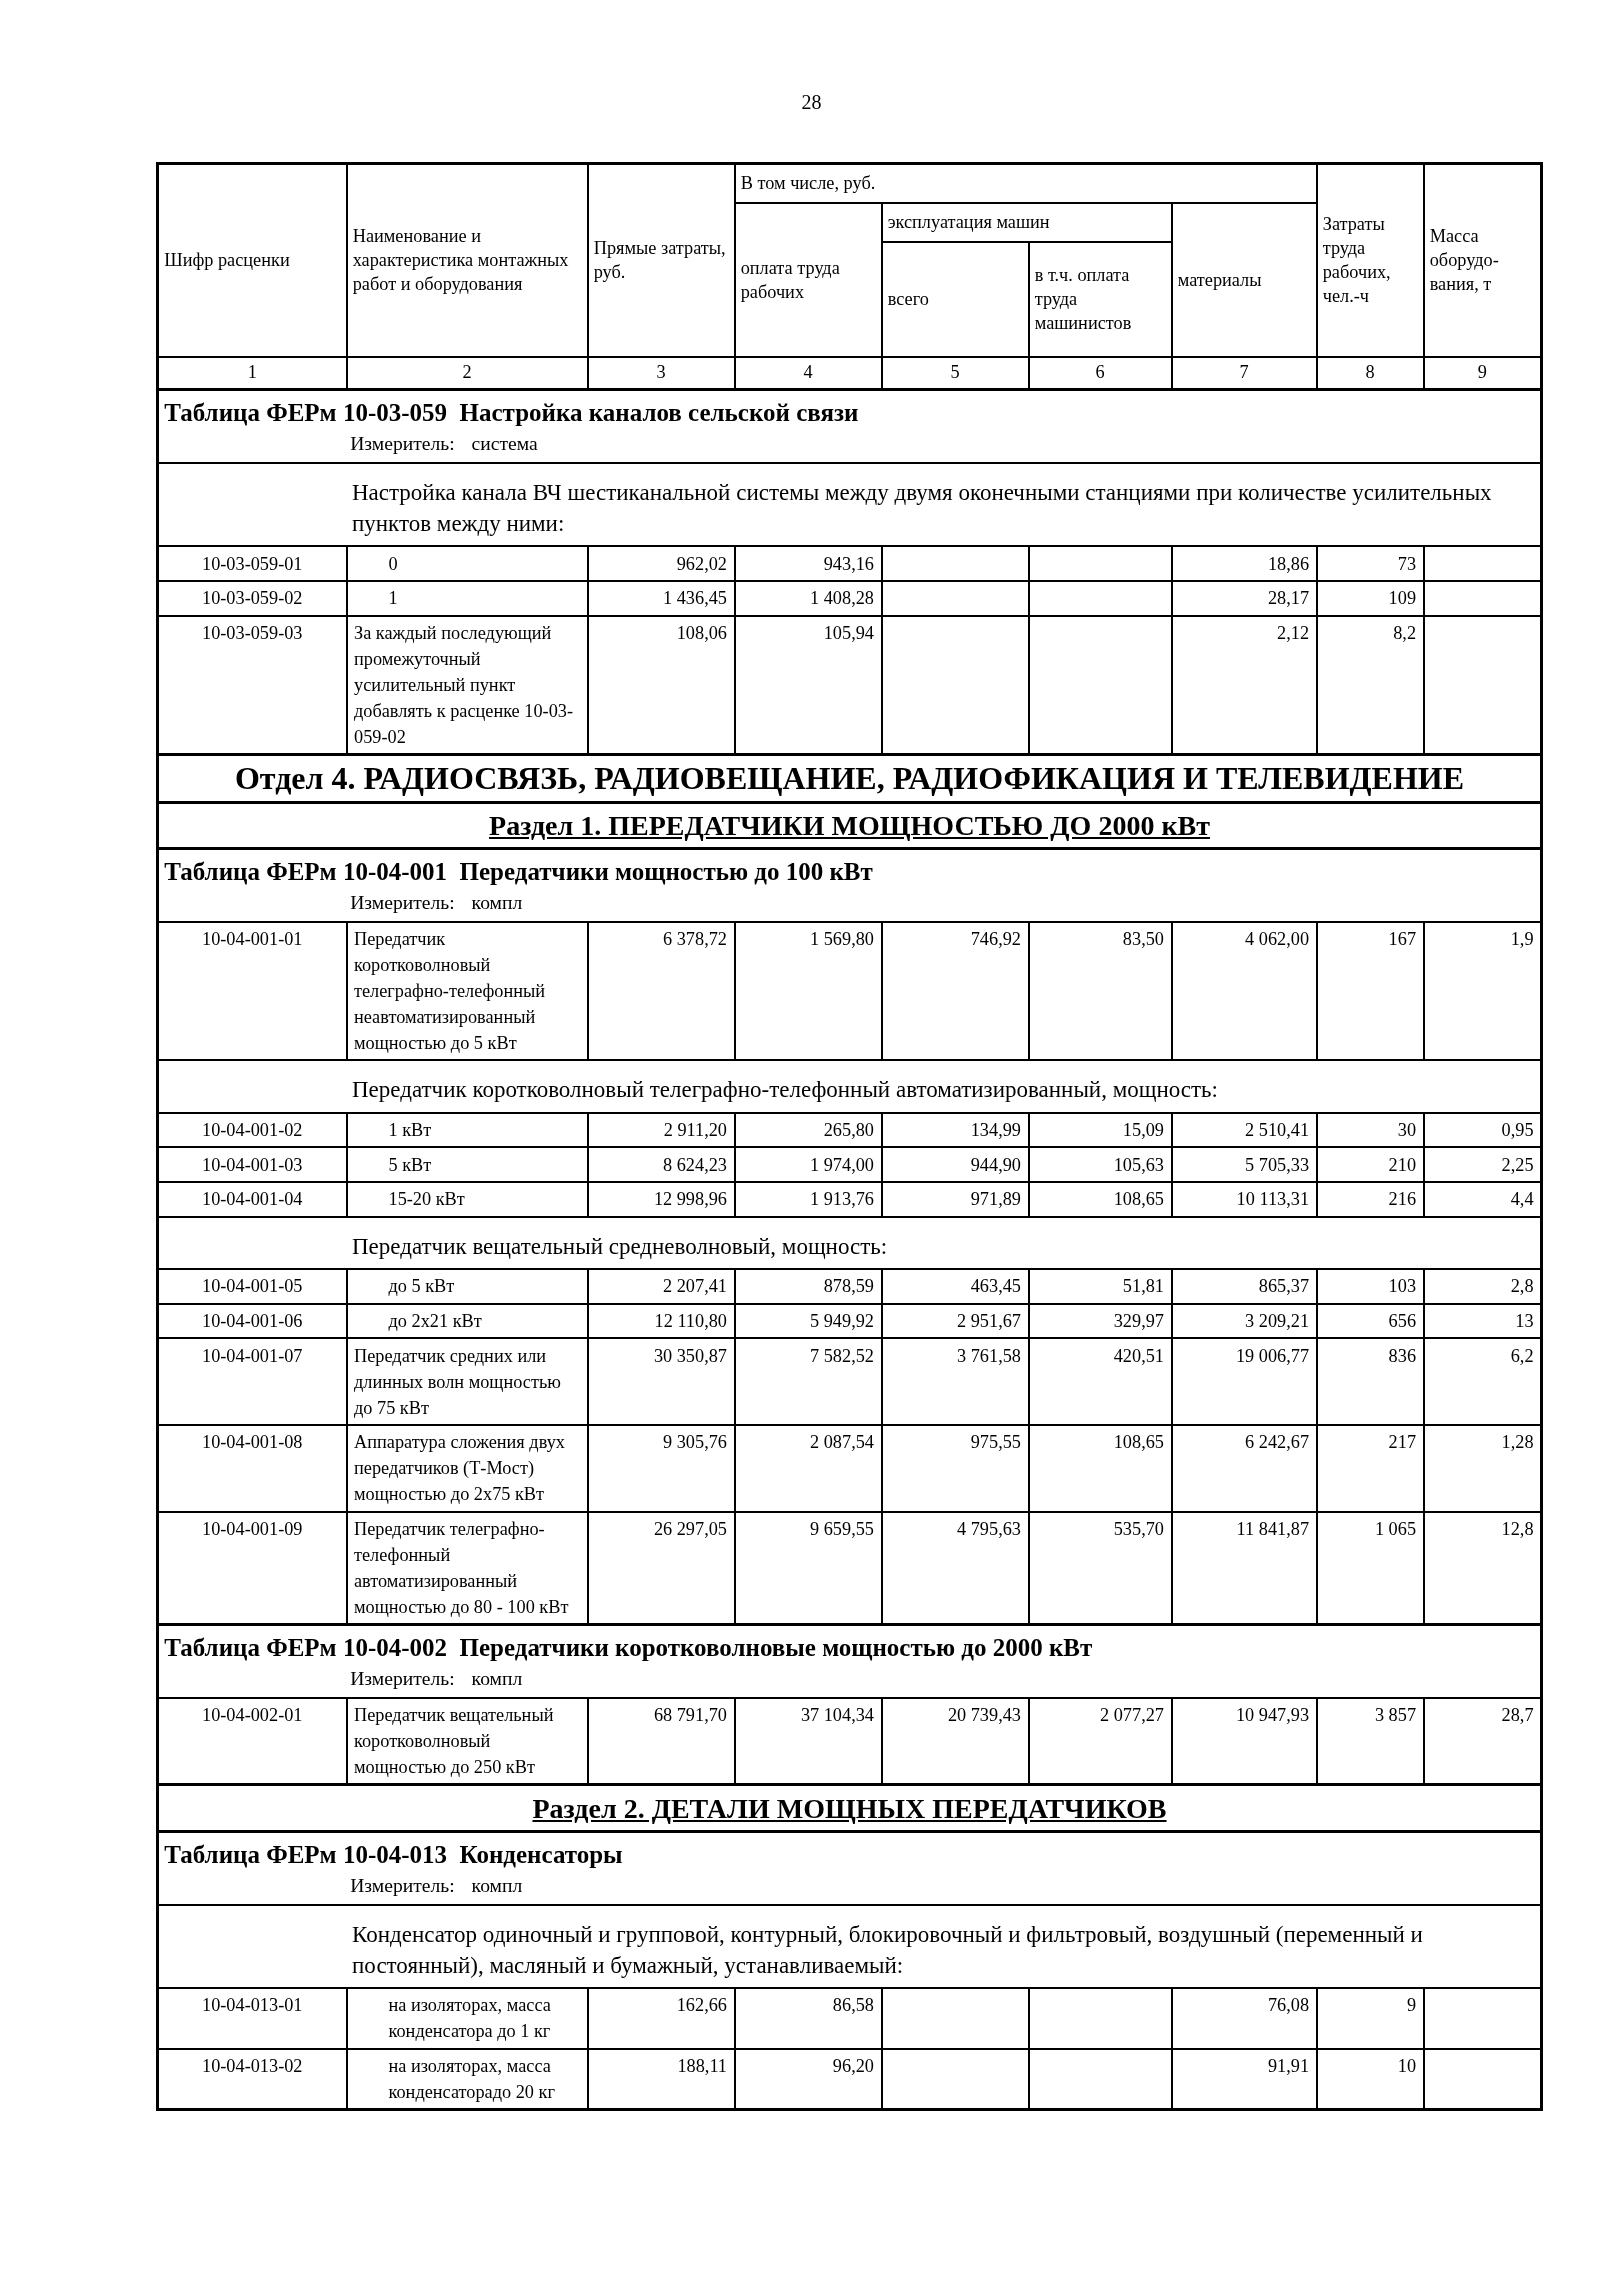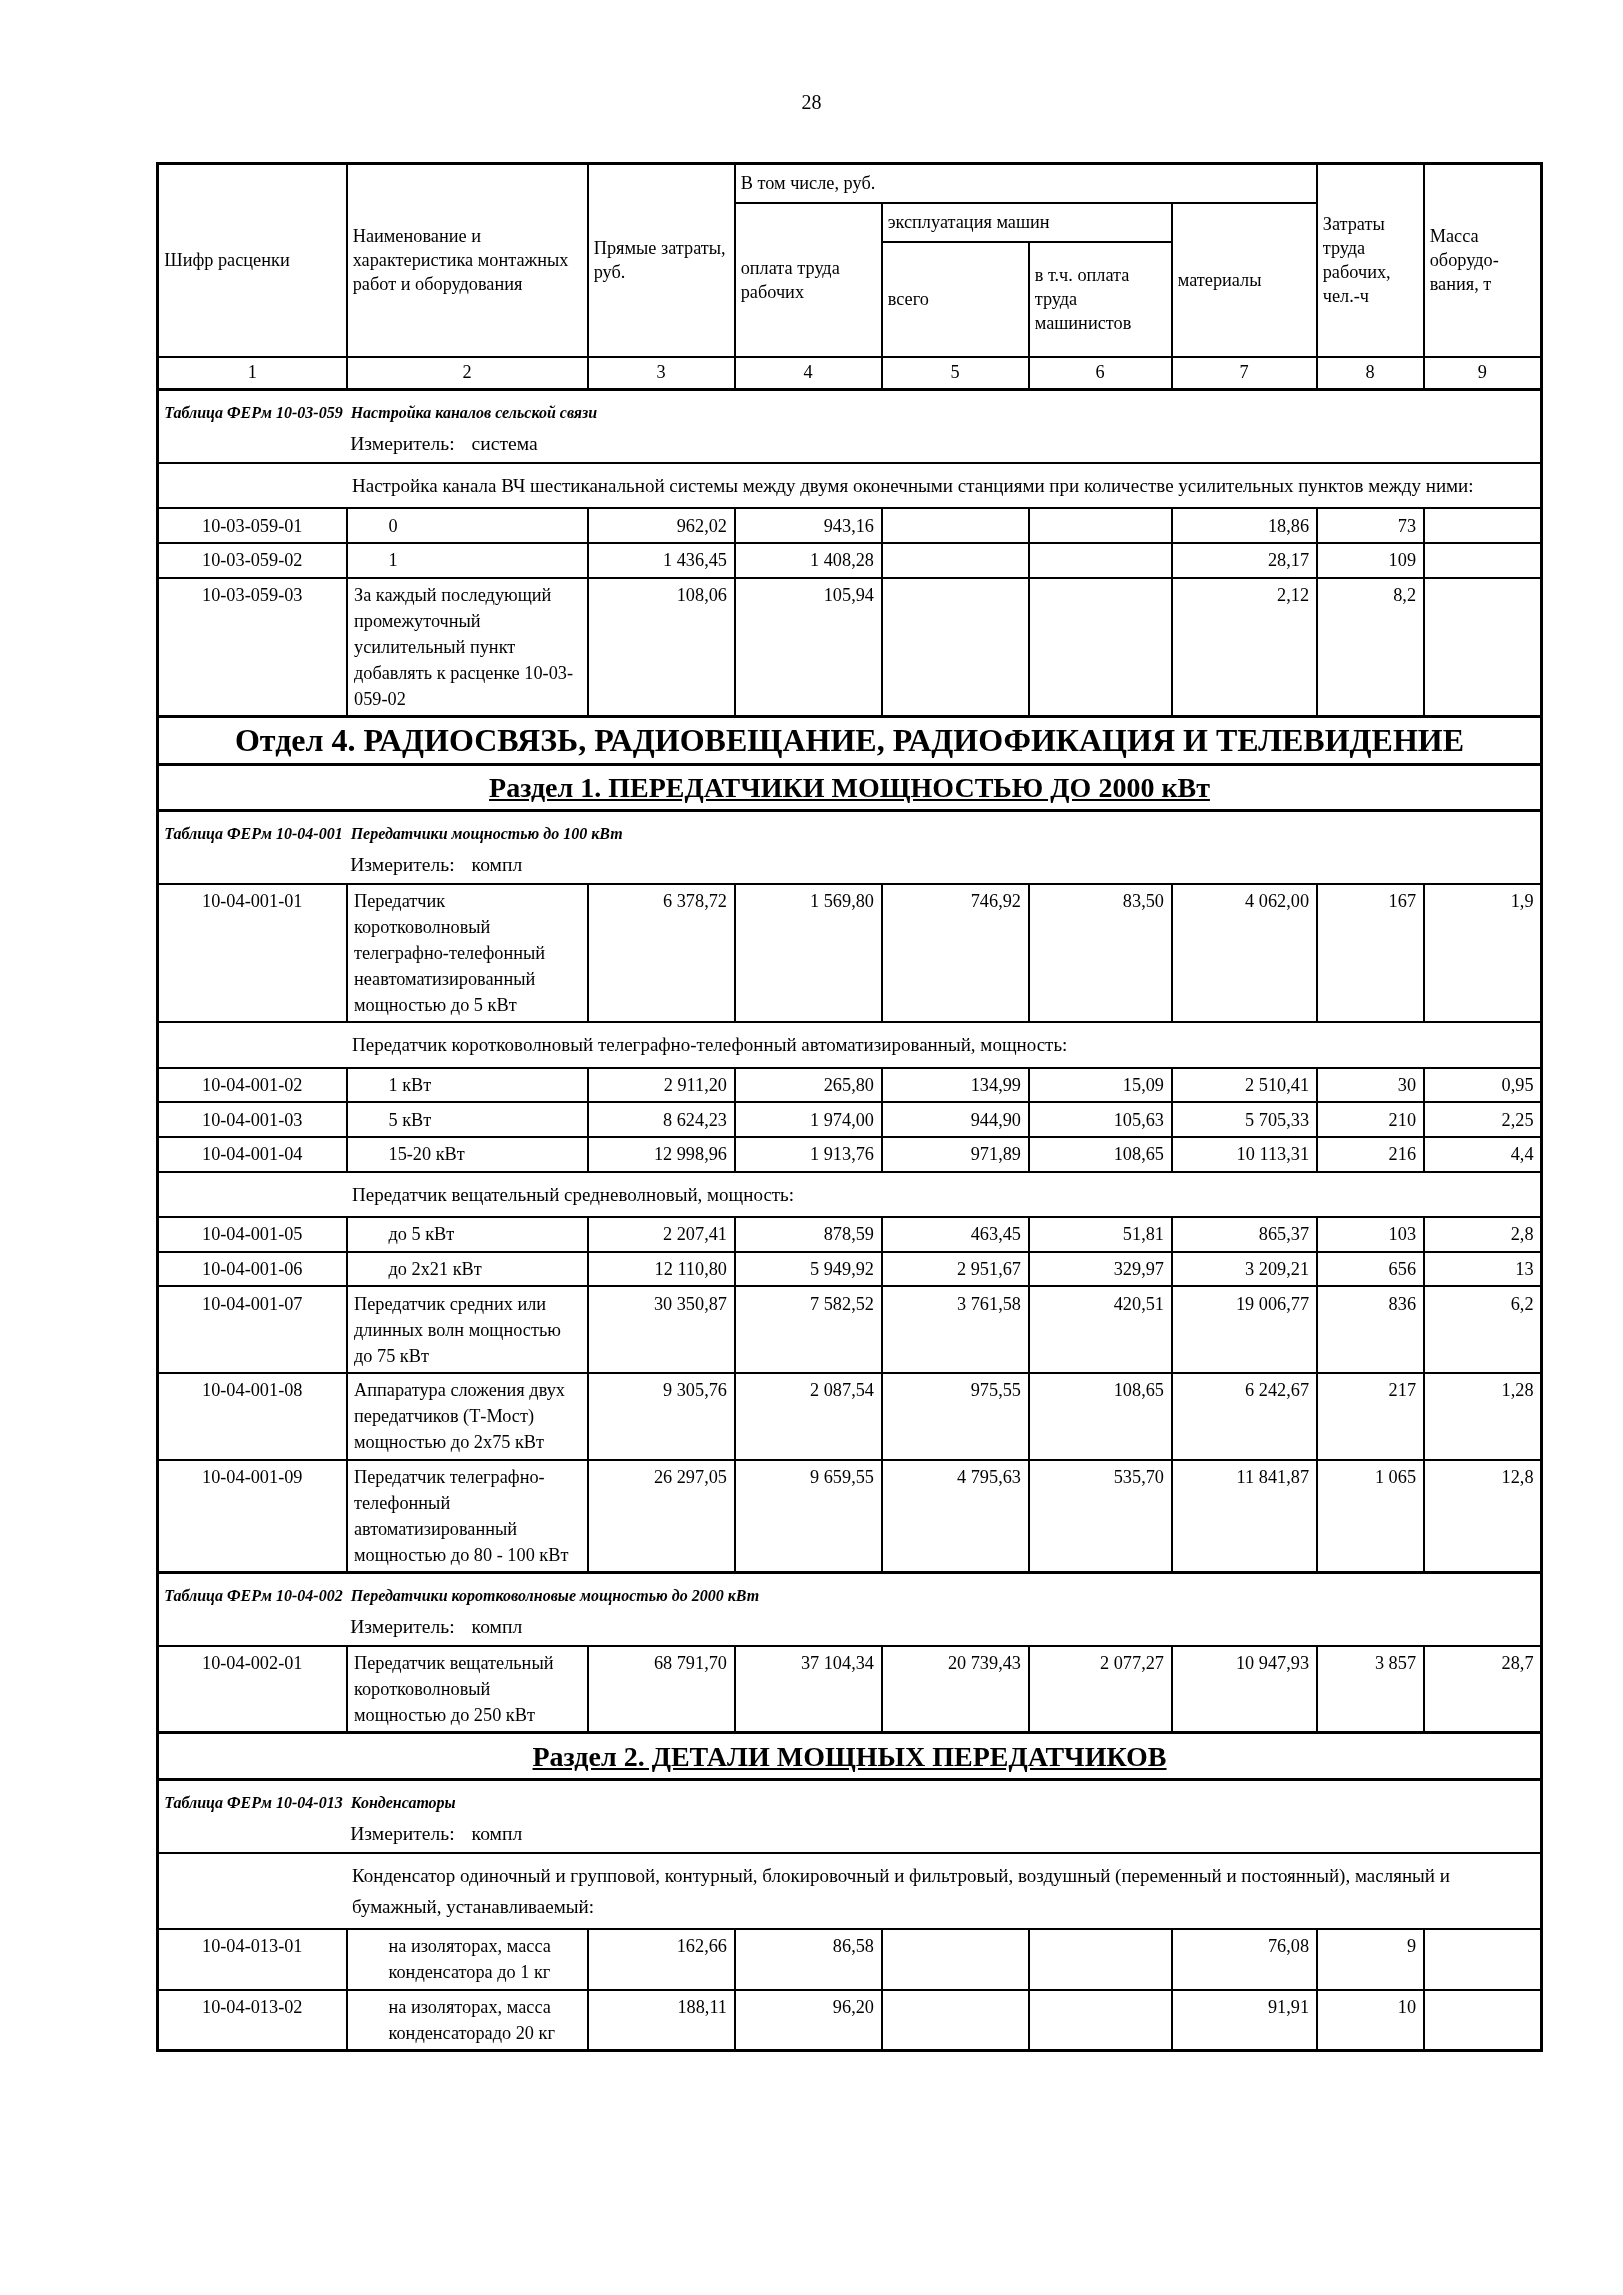--- a/index.html
+++ b/index.html
@@ -64,38 +64,37 @@
   td.num  { text-align: right;  white-space: nowrap; }
   td.name { text-align: left; }
   td.name.indent { padding-left: 41px; }
   
   tr.row-title td {
     padding: 5.2px 5.2px 2.6px 5.2px;
     border-top-width: 3.9px;
   }
   .tbl-title {
     font-weight: bold;
-    font-size: 16px;
+    font-size: 25px;
     line-height: 33px;
     white-space: pre-wrap;
-    font-style: italic;
   }
   .measure-line {
     padding-left: 186px;
     font-size: 19.6px;
     line-height: 30px;
   }
   .measure-unit { margin-left: 17px; }
   
   tr.row-desc td {
     padding-left: 193px;
-    padding-top: 6px;
+    padding-top: 13px;
     padding-bottom: 6.5px;
     line-height: 31px;
-    font-size: 19px;
+    font-size: 23px;
   }
   
   tr.row-otdel td, tr.row-razdel td {
     text-align: center;
     vertical-align: middle;
     font-weight: bold;
     border-top-width: 3.9px;
     border-bottom-width: 3.9px;
     padding: 5.2px 6.5px;
   }

